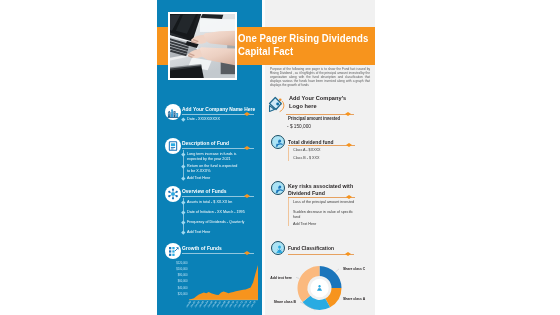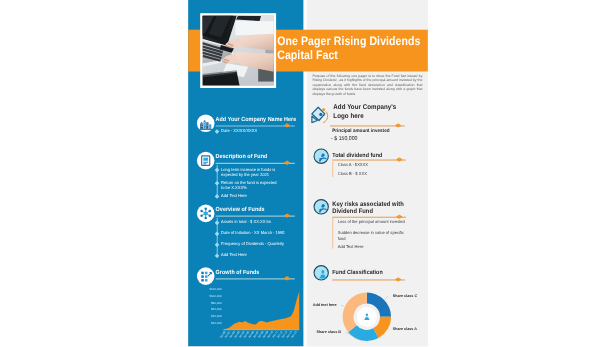--- a/index.html
+++ b/index.html
@@ -1,17 +1,17 @@
 <!DOCTYPE html>
 <html><head>
 <meta charset="utf-8">
 <style>
   html,body{margin:0;padding:0;}
   body{width:560px;height:315px;background:#ffffff;font-family:"Liberation Sans",sans-serif;overflow:hidden;-webkit-font-smoothing:antialiased;}
-  #slide{position:absolute;left:171px;top:0;width:218px;height:315px;background:#f1f1f1;overflow:hidden;-webkit-font-smoothing:antialiased;}
+  #slide{position:absolute;left:157px;top:0;width:218px;height:315px;background:#f1f1f1;overflow:hidden;-webkit-font-smoothing:antialiased;}
 
   .leftcol{position:absolute;left:0;top:0;width:105px;height:315px;background:#0a81b7;}
   .orangeband{position:absolute;left:0;top:27px;width:218px;height:38px;background:#f7941d;}
   .photo{position:absolute;left:11px;top:12px;width:69px;height:68px;background:#fff;padding:2px;box-sizing:border-box;}
   .photo .inner{width:100%;height:100%;overflow:hidden;position:relative;background:#c9ced3;}
 
   .title{position:absolute;left:81px;top:31.5px;white-space:nowrap;color:#ffffff;font-size:11.2px;font-weight:bold;line-height:13.3px;letter-spacing:0.1px;transform:scaleX(0.855);transform-origin:0 0;}
   .intro{position:absolute;left:113px;top:66.5px;width:100px;color:#58595b;font-size:3.15px;line-height:4.1px;text-align:justify;}
 
   

